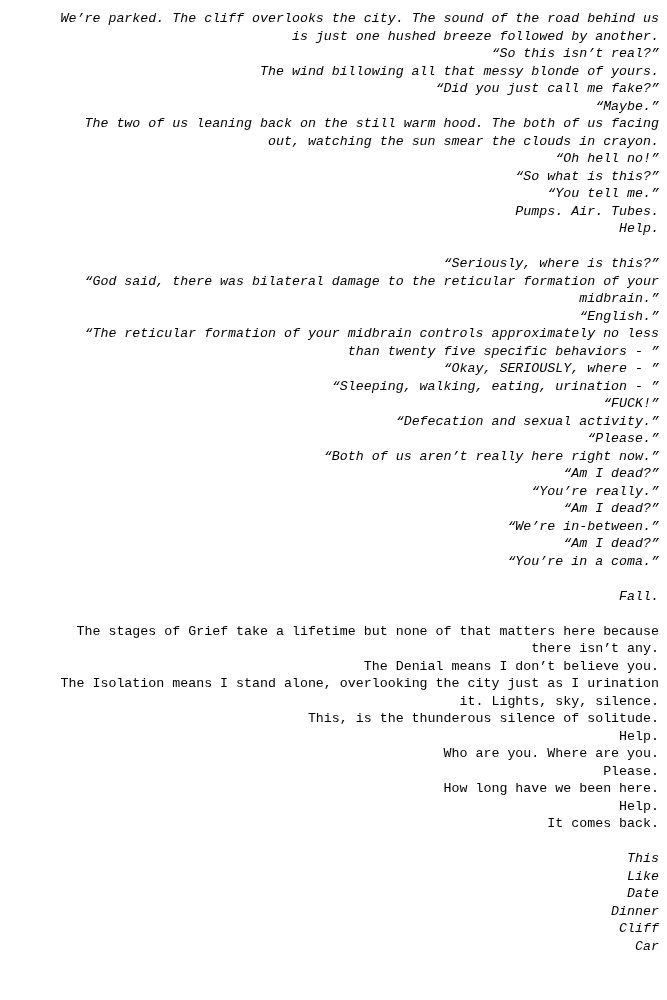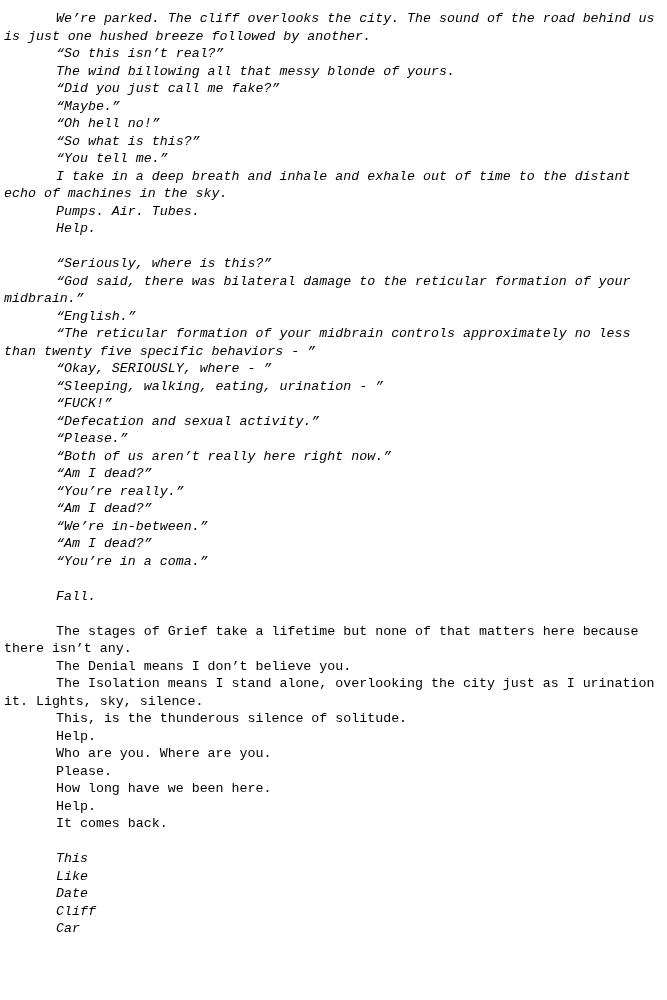--- a/index.html
+++ b/index.html
@@ -16,21 +16,21 @@
     color: #000000;
     overflow: hidden;
   }
   .page {
     width: 667px;
     box-sizing: border-box;
     padding: 10px 8px 0 4px;
   }
   .para {
     margin: 0;
-    text-align: left;
+    text-align: right;
     white-space: pre-wrap;
     word-wrap: break-word;
   }
   .indent {
     text-indent: 52px;
   }
   .italic {
     font-style: italic;
   }
   .blank {
@@ -41,24 +41,24 @@
 </head>
 <body>
 
 <div class="page">
   <div id="doc-body">
       <p class="para italic indent">We’re parked. The cliff overlooks the city. The sound of the road behind us is just one hushed breeze followed by another.</p>
       <p class="para italic indent">“So this isn’t real?”</p>
       <p class="para italic indent">The wind billowing all that messy blonde of yours.</p>
       <p class="para italic indent">“Did you just call me fake?”</p>
       <p class="para italic indent">“Maybe.”</p>
+      <p class="para italic indent">The two of us leaning back on the still warm hood. The both of us facing out, watching the sun smear the clouds in crayon.</p>
       <p class="para italic indent">“Oh hell no!”</p>
       <p class="para italic indent">“So what is this?”</p>
       <p class="para italic indent">“You tell me.”</p>
-      <p class="para italic indent">I take in a deep breath and inhale and exhale out of time to the distant echo of machines in the sky.</p>
       <p class="para italic indent">Pumps. Air. Tubes.</p>
       <p class="para italic indent">Help.</p>
       <p class="para blank"></p>
       <p class="para italic indent">“Seriously, where is this?”</p>
       <p class="para italic indent">“God said, there was bilateral damage to the reticular formation of your midbrain.”</p>
       <p class="para italic indent">“English.”</p>
       <p class="para italic indent">“The reticular formation of your midbrain controls approximately no less than twenty five specific behaviors - ”</p>
       <p class="para italic indent">“Okay, SERIOUSLY, where - ”</p>
       <p class="para italic indent">“Sleeping, walking, eating, urination - ”</p>
       <p class="para italic indent">“FUCK!”</p>
@@ -81,16 +81,17 @@
       <p class="para indent">Help.</p>
       <p class="para indent">Who are you. Where are you.</p>
       <p class="para indent">Please.</p>
       <p class="para indent">How long have we been here.</p>
       <p class="para indent">Help.</p>
       <p class="para indent">It comes back.</p>
       <p class="para blank"></p>
       <p class="para italic indent">This</p>
       <p class="para italic indent">Like</p>
       <p class="para italic indent">Date</p>
+      <p class="para italic indent">Dinner</p>
       <p class="para italic indent">Cliff</p>
       <p class="para italic indent">Car</p>
     </div>
 </div>
 
 </body></html>

